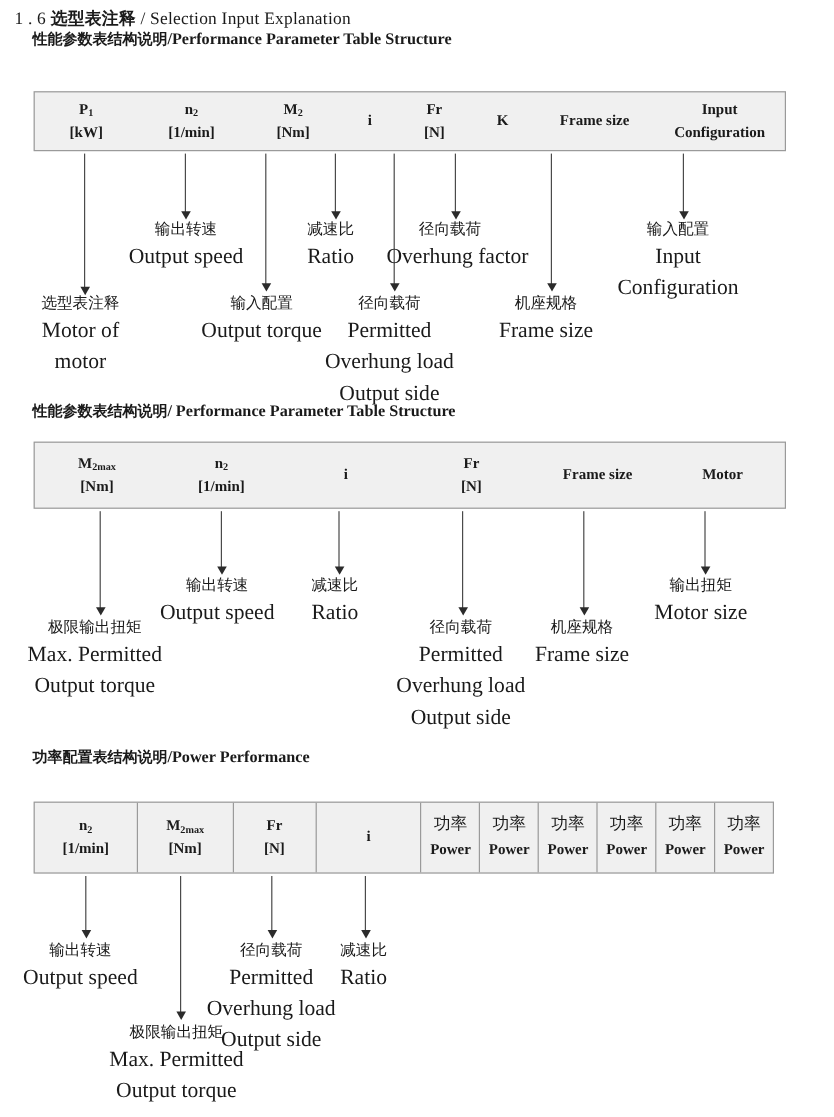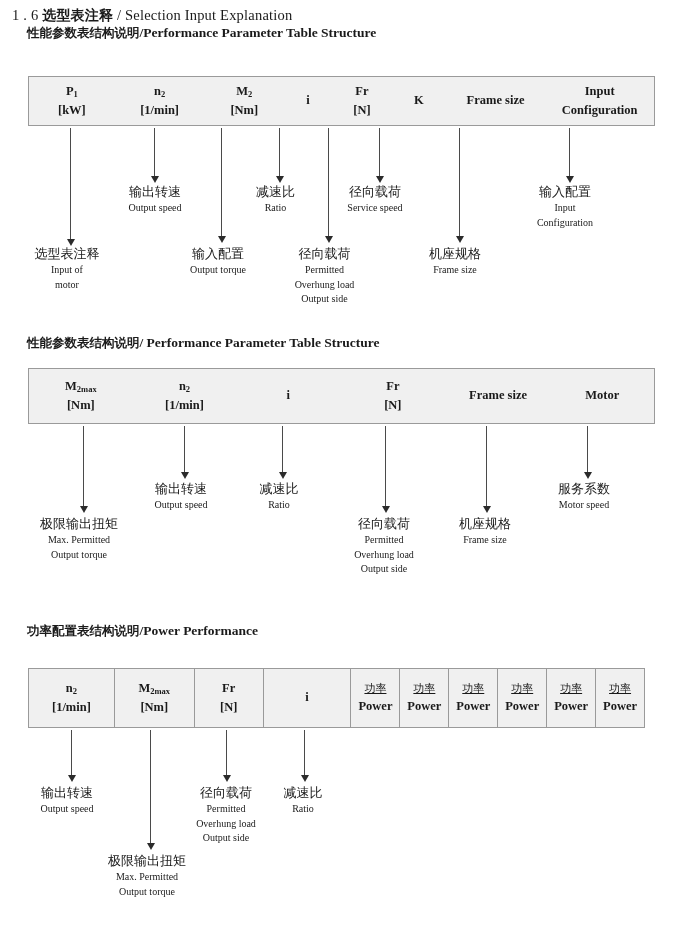--- a/index.html
+++ b/index.html
@@ -66,22 +66,21 @@
   .cell sub {
     font-size: 8.5px;
     font-weight: bold;
     vertical-align: baseline;
     position: relative;
     top: 2px;
   }
   .cell .cn {
     font-family: "DejaVu Sans", sans-serif;
     font-weight: normal;
-    font-size: 11px;
-    text-decoration: underline;
+    font-size: 14px;
   }
 
   
   .arrow {
     width: 9px;
     display: flex;
     flex-direction: column;
     align-items: center;
   }
   .arrow .stem {
@@ -103,21 +102,21 @@
     line-height: 1.42;
     white-space: nowrap;
   }
   .lbl .cn {
     font-family: "DejaVu Sans", sans-serif;
     font-size: 13px;
     display: block;
   }
   .lbl .en {
     font-family: "Liberation Serif", serif;
-    font-size: 10px;
+    font-size: 18px;
     display: block;
   }
 </style>
 </head>
 <body>
 
 <div class="abs h-main">
   <span class="num">1 . 6</span>
   <span class="cn">选型表注释</span>
   <span class="en">/</span>
@@ -188,21 +187,21 @@
     <span class="stem"></span>
     <span class="head"></span>
   </div>
 <div class="abs arrow" style="left:565px; top:128px; height:55px;">
     <span class="stem"></span>
     <span class="head"></span>
   </div>
 
 <div class="abs lbl" style="left:20px; top:245px; width:94px;">
   <span class="cn">选型表注释</span>
-  <span class="en">Input of</span>
+  <span class="en">Motor of</span>
   <span class="en">motor</span>
 </div>
 <div class="abs lbl" style="left:100px; top:183px; width:110px;">
   <span class="cn">输出转速</span>
   <span class="en">Output speed</span>
 </div>
 <div class="abs lbl" style="left:166px; top:245px; width:104px;">
   <span class="cn">输入配置</span>
   <span class="en">Output torque</span>
 </div>
@@ -211,21 +210,21 @@
   <span class="en">Ratio</span>
 </div>
 <div class="abs lbl" style="left:267px; top:245px; width:115px;">
   <span class="cn">径向载荷</span>
   <span class="en">Permitted</span>
   <span class="en">Overhung load</span>
   <span class="en">Output side</span>
 </div>
 <div class="abs lbl" style="left:322px; top:183px; width:106px;">
   <span class="cn">径向载荷</span>
-  <span class="en">Service speed</span>
+  <span class="en">Overhung factor</span>
 </div>
 <div class="abs lbl" style="left:410px; top:245px; width:90px;">
   <span class="cn">机座规格</span>
   <span class="en">Frame size</span>
 </div>
 <div class="abs lbl" style="left:510px; top:183px; width:110px;">
   <span class="cn">输入配置</span>
   <span class="en">Input</span>
   <span class="en">Configuration</span>
 </div>
@@ -300,22 +299,22 @@
   <span class="cn">径向载荷</span>
   <span class="en">Permitted</span>
   <span class="en">Overhung load</span>
   <span class="en">Output side</span>
 </div>
 <div class="abs lbl" style="left:441px; top:515px; width:88px;">
   <span class="cn">机座规格</span>
   <span class="en">Frame size</span>
 </div>
 <div class="abs lbl" style="left:535px; top:480px; width:98px;">
-  <span class="cn">服务系数</span>
-  <span class="en">Motor speed</span>
+  <span class="cn">输出扭矩</span>
+  <span class="en">Motor size</span>
 </div>
 
 <div class="abs h-sec" style="left:27px; top:623px;">
   <span class="cn">功率配置表结构说明</span><span class="en">/</span><span class="en">Power Performance</span>
 </div>
 
 <div class="abs tbl divided" style="left:28px; top:668px; width:617px; height:60px;">
   <div class="cell" style="width:85px;">
     <span>n<sub>2</sub></span>
     <span class="l2">[1/min]</span>

